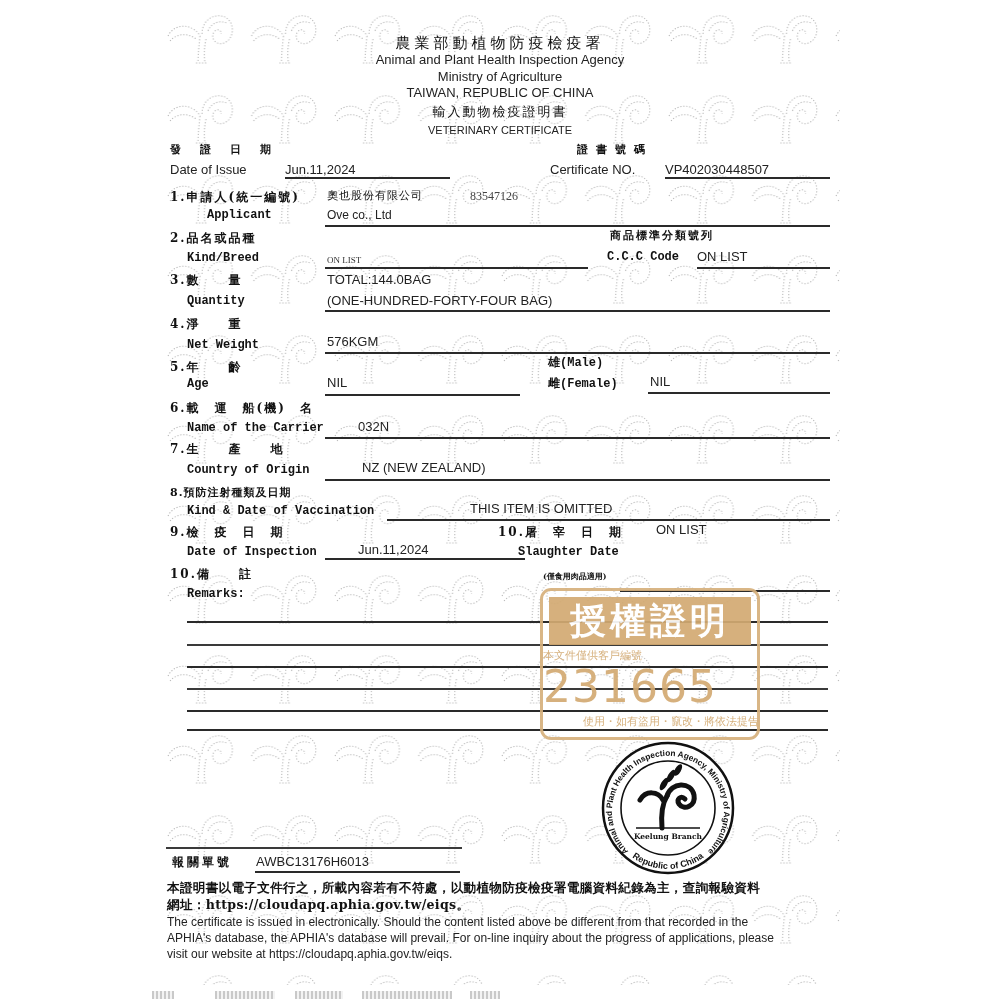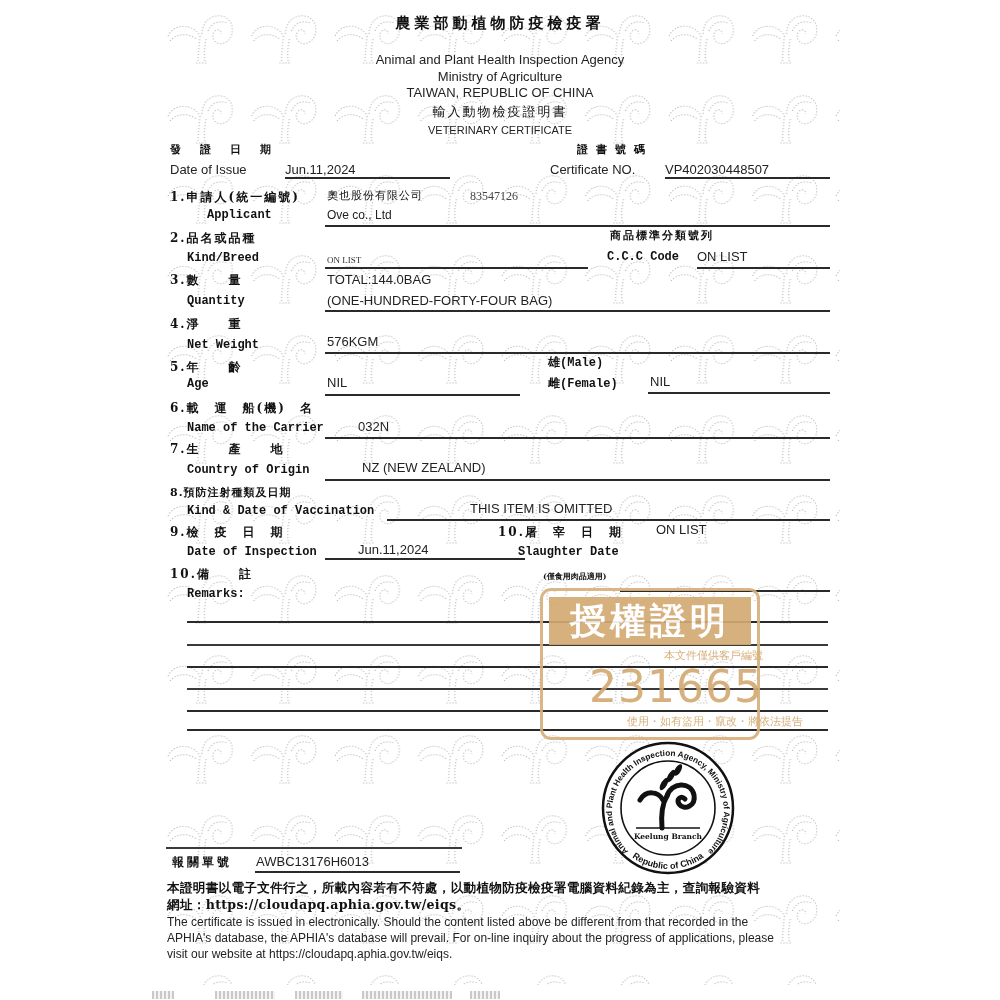--- a/index.html
+++ b/index.html
@@ -9,21 +9,21 @@
   .t { position:absolute; white-space:pre; line-height:14px; z-index:2; }
   .hc { left:0; width:1000px; text-align:center; }
   .sans { font-family:"Liberation Sans", "DejaVu Sans", sans-serif; font-size:13px; color:#222; }
   .cn { font-family:"DejaVu Serif", "Liberation Serif", serif; font-weight:bold; font-size:12px; color:#111; letter-spacing:2px; }
   .mono { font-family:"Liberation Mono", "DejaVu Sans Mono", monospace; font-weight:bold; font-size:12px; color:#111; }
   .val { font-family:"Liberation Sans", "DejaVu Sans", sans-serif; font-size:13px; color:#222; }
   .ln { position:absolute; height:2px; background:#2a2a2a; z-index:1; }
   .ln.thin { height:1.5px; background:#3a3a3a; }
   .stamp { position:absolute; left:540px; top:588px; width:214px; height:146px; border:3px solid #d6b07c; border-radius:11px; z-index:3; opacity:0.92; }
   .stamp-banner { position:absolute; left:6px; top:6px; width:202px; height:48px; background:#d3aa72; color:#fff; font-family:"DejaVu Sans", sans-serif; font-weight:bold; font-size:36px; line-height:48px; text-align:center; letter-spacing:4px; }
-  .stamp-sub { position:absolute; left:0; width:220px; text-align:right; color:#d3aa72; font-family:"DejaVu Sans", sans-serif; }
+  .stamp-sub { position:absolute; left:0; width:220px; text-align:left; color:#d3aa72; font-family:"DejaVu Sans", sans-serif; }
   .seal { position:absolute; left:600px; top:740px; width:136px; height:136px; z-index:3; }
   .foot-block { position:absolute; top:991px; height:8px; background:repeating-linear-gradient(90deg,#c9c9c9 0 2px,#f3f3f3 2px 4px); z-index:1; }
 </style>
 </head>
 <body>
 
 <div class="page">
 
   <svg class="wm" viewBox="0 0 1000 1000" xmlns="http://www.w3.org/2000/svg">
     <defs>
@@ -35,21 +35,21 @@
           <path d="M44,37 C42,46 42,54 43,61"></path>
           <path d="M40,32 C40,17 53,11 63,15 C73,20 73,37 62,41 C54,44 48,36 52,30 C55,26 60,28 59,32"></path>
           <path d="M46,29 C49,21 57,18 65,21"></path>
           <path d="M34,61 L46,61"></path>
         </g>
       </pattern>
     </defs>
     <rect x="160" y="0" width="680" height="985" fill="url(#sprout)"></rect>
   </svg>
 
-  <div class="t hc cn" style="top:16px;font-size:15px;letter-spacing:4px;font-weight:bold;">農業部動植物防疫檢疫署</div>
+  <div class="t hc cn" style="top:36px;font-size:15px;letter-spacing:4px;font-weight:normal;">農業部動植物防疫檢疫署</div>
   <div class="t hc sans" style="top:53px;">Animal and Plant Health Inspection Agency</div>
   <div class="t hc sans" style="top:70px;">Ministry of Agriculture</div>
   <div class="t hc sans" style="top:86px;">TAIWAN, REPUBLIC OF CHINA</div>
   <div class="t hc cn" style="top:105px;font-size:13px;letter-spacing:2px;font-weight:normal;">輸入動物檢疫證明書</div>
   <div class="t hc sans" style="top:123px;font-size:11px;">VETERINARY CERTIFICATE</div>
 
   <div class="t cn" style="left:170px;top:143px;font-size:11px;letter-spacing:19px;">發證日期</div>
   <div class="t sans" style="left:170px;top:163px;">Date of Issue</div>
   <div class="t val" style="left:285px;top:163px;">Jun.11,2024</div>
   <div class="ln" style="left:285px;top:177px;width:165px;"></div>

